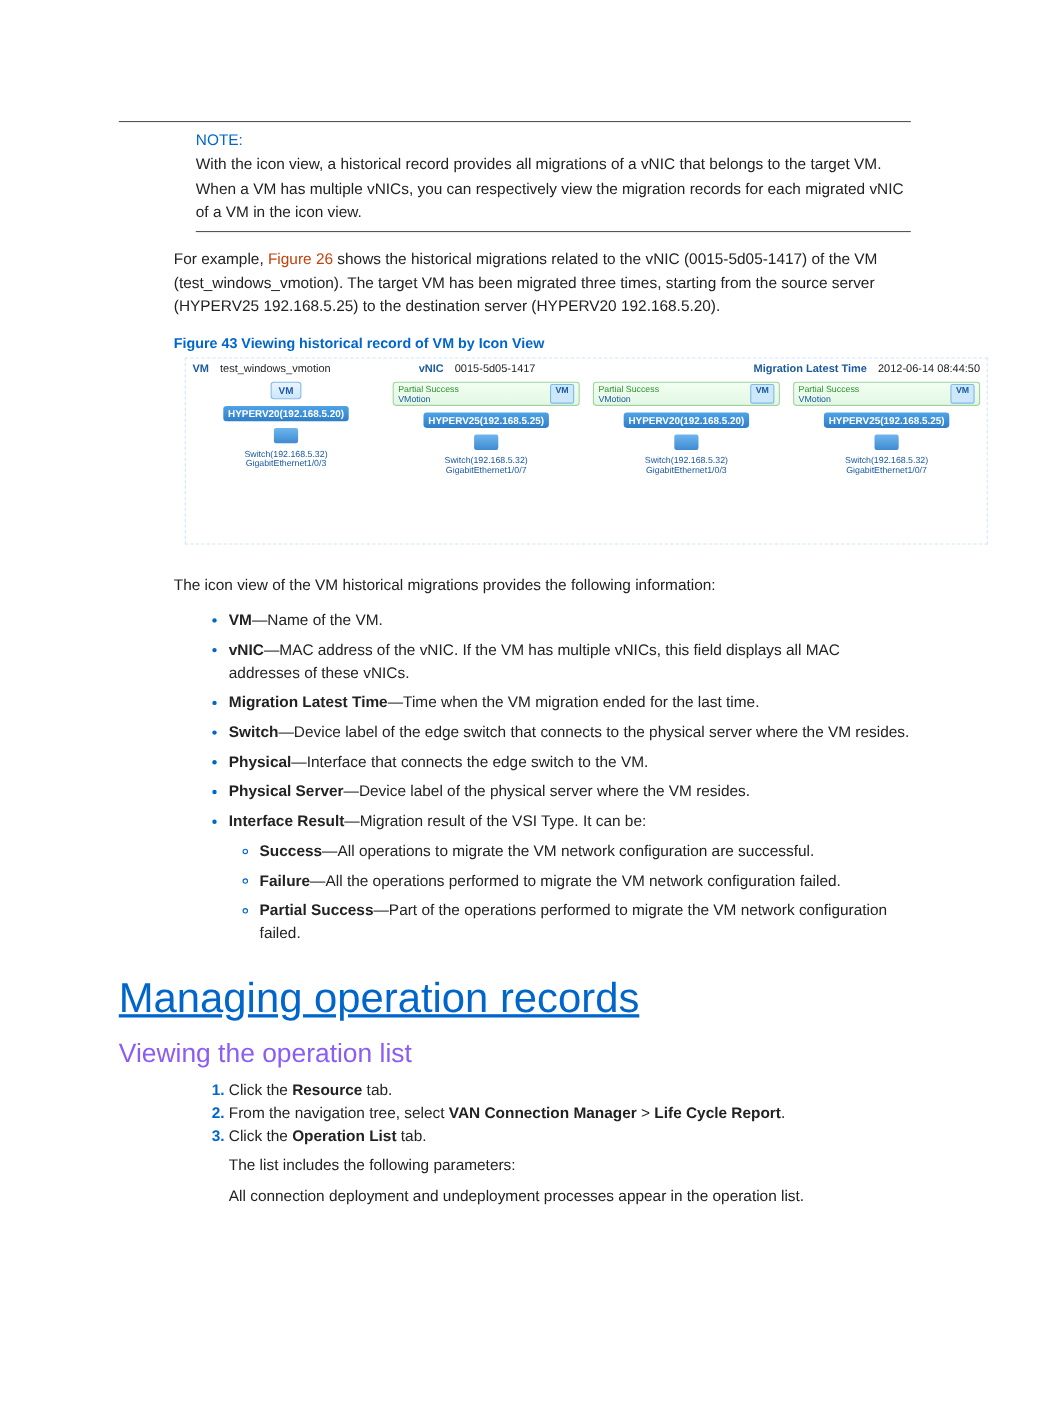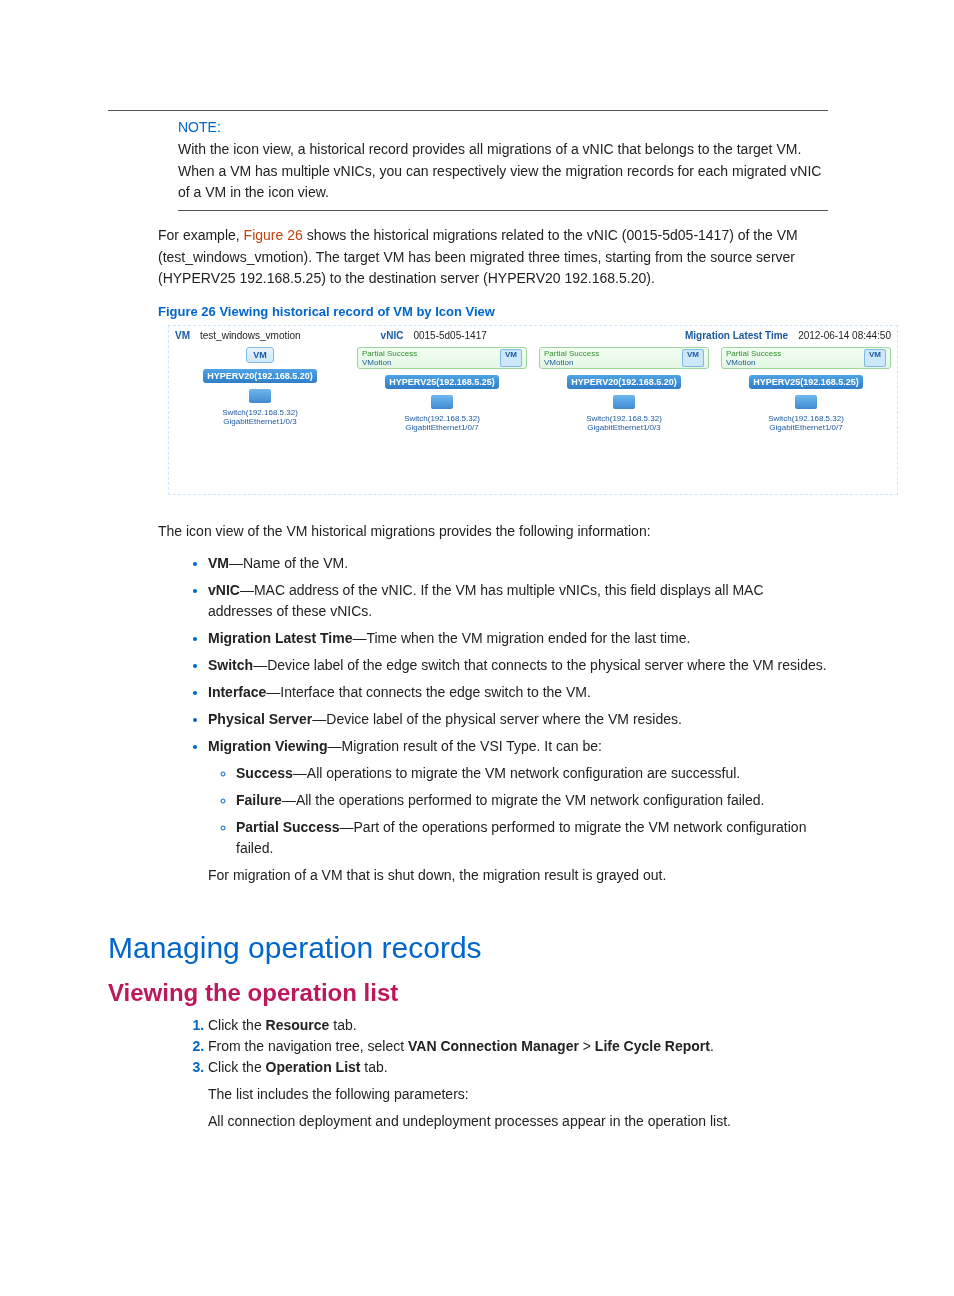--- a/index.html
+++ b/index.html
@@ -141,29 +141,30 @@
   }
   ul.bullets li::marker { color:#0066cc; }
   ul.sub {
     list-style: circle;
     padding-left: 28px;
     margin: 4px 0;
   }
   ul.sub li::marker { color:#0066cc; }
   .b { font-weight: bold; }
   h1.sec {
-    font-size: 30px;
+    font-size: 38px;
     font-weight: normal;
     color: #0066cc;
-    margin: 44px 0 8px 0;
+    margin: 28px 0 8px 0;
+    text-decoration: underline;
   }
   h2.sub {
     font-size: 24px;
-    font-weight: bold;
-    color: #be185d;
+    font-weight: normal;
+    color: #8b5cf6;
     margin: 14px 0 8px 0;
   }
   ol.steps {
     padding-left: 100px;
     margin: 4px 0;
   }
   ol.steps li {
     margin: 0 0;
     line-height:1.5;
   }
@@ -190,21 +191,21 @@
 
   <hr class="hr-top">
   <div class="note-heading">NOTE:</div>
   <div class="note-body">With the icon view, a historical record provides all migrations of a vNIC that belongs to the target VM. When a VM has multiple vNICs, you can respectively view the migration records for each migrated vNIC of a VM in the icon view.</div>
   <hr class="hr-note">
 
   <p class="para">
     <span>For example, </span><span class="link">Figure 26</span><span> shows the historical migrations related to the vNIC (0015-5d05-1417) of the VM (test_windows_vmotion). The target VM has been migrated three times, starting from the source server (HYPERV25 192.168.5.25) to the destination server (HYPERV20 192.168.5.20).</span>
   </p>
 
-  <div class="figcap">Figure 26 Viewing historical record of VM by Icon View</div>
+  <div class="figcap">Figure 43 Viewing historical record of VM by Icon View</div>
 
   <div class="figbox">
     <div class="fig-header">
       <span class="lbl">VM</span>
       <span class="val">test_windows_vmotion</span>
       <span style="width:60px"></span>
       <span class="lbl">vNIC</span>
       <span class="val">0015-5d05-1417</span>
       <span class="spacer"></span>
       <span class="lbl">Migration Latest Time</span>
@@ -255,32 +256,31 @@
     </div>
   </div>
 
   <p class="para" style="margin-top:26px">The icon view of the VM historical migrations provides the following information:</p>
 
   <ul class="bullets">
     <li><span class="b">VM</span><span>—Name of the VM.</span></li>
     <li><span class="b">vNIC</span><span>—MAC address of the vNIC. If the VM has multiple vNICs, this field displays all MAC addresses of these vNICs.</span></li>
     <li><span class="b">Migration Latest Time</span><span>—Time when the VM migration ended for the last time.</span></li>
     <li><span class="b">Switch</span><span>—Device label of the edge switch that connects to the physical server where the VM resides.</span></li>
-    <li><span class="b">Interface</span><span>—Interface that connects the edge switch to the VM.</span></li>
+    <li><span class="b">Physical</span><span>—Interface that connects the edge switch to the VM.</span></li>
     <li><span class="b">Physical Server</span><span>—Device label of the physical server where the VM resides.</span></li>
-    <li><span class="b">Migration Viewing</span><span>—Migration result of the VSI Type. It can be:</span>
+    <li><span class="b">Interface Result</span><span>—Migration result of the VSI Type. It can be:</span>
       <ul class="sub">
         <li><span class="b">Success</span><span>—All operations to migrate the VM network configuration are successful.</span></li>
         <li><span class="b">Failure</span><span>—All the operations performed to migrate the VM network configuration failed.</span></li>
         <li><span class="b">Partial Success</span><span>—Part of the operations performed to migrate the VM network configuration failed.</span></li>
       </ul>
     </li>
   </ul>
 
-  <p class="para" style="padding-left:100px">For migration of a VM that is shut down, the migration result is grayed out.</p>
 
   <h1 class="sec">Managing operation records</h1>
   <h2 class="sub">Viewing the operation list</h2>
 
   <ol class="steps">
     <li>
       <span>Click the </span><span class="b">Resource</span><span> tab.</span>
     </li>
     <li>
       <span>From the navigation tree, select </span><span class="b">VAN Connection Manager</span><span class="gt"> &gt; </span><span class="b">Life Cycle Report</span><span>.</span>

